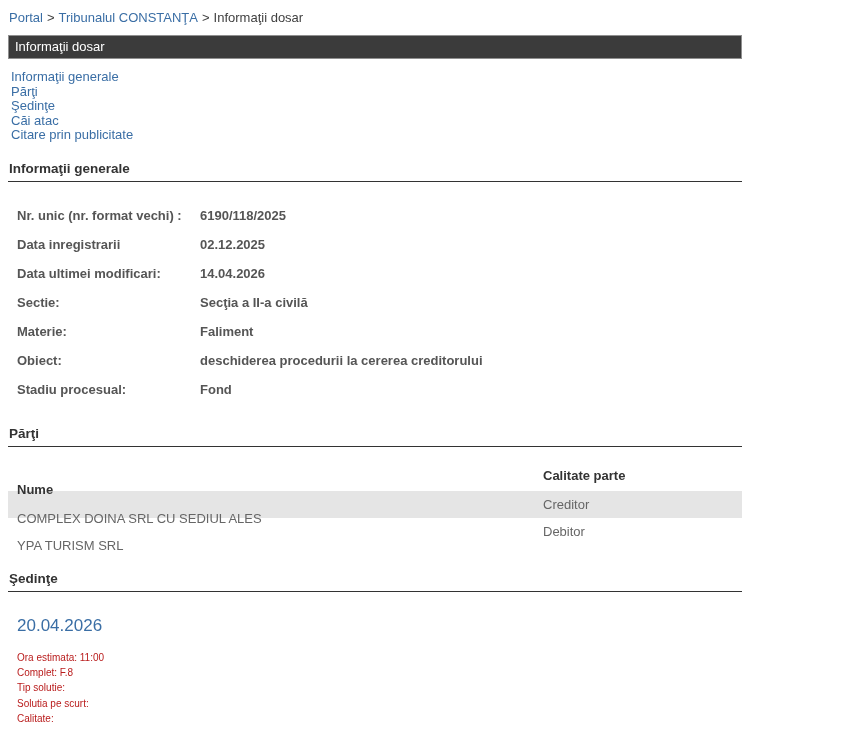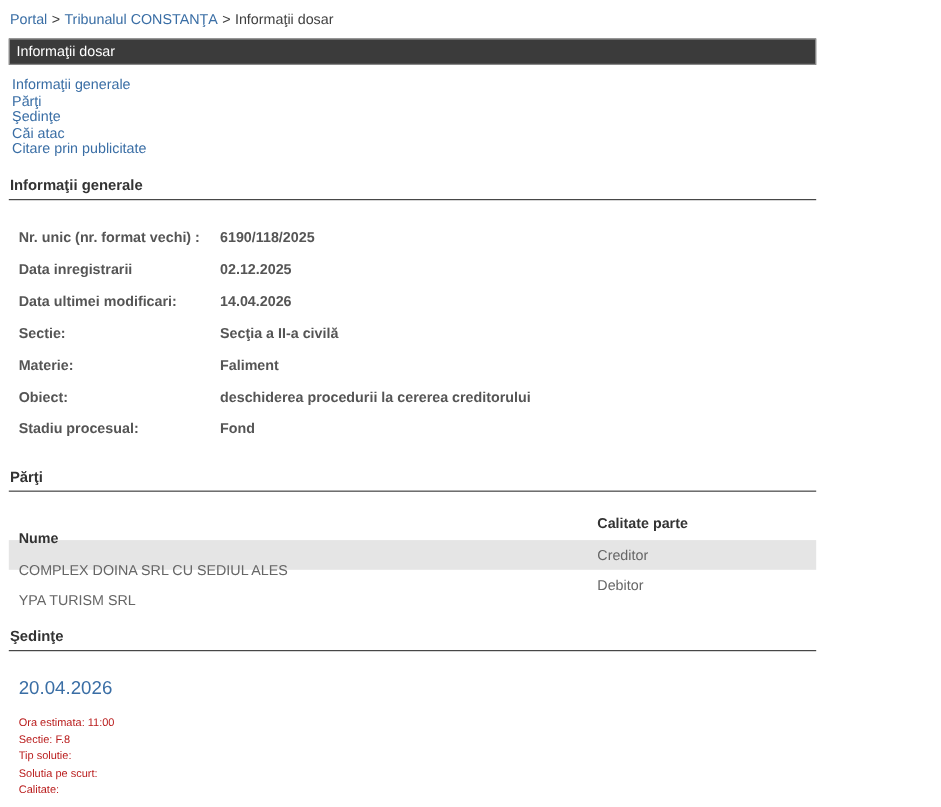--- a/index.html
+++ b/index.html
@@ -182,20 +182,20 @@
       <div class="col-role">Debitor</div>
     </div>
   </div>
 
   <div class="section-title mt-sedinte">Şedinţe</div>
 
   <div class="hearing">
     <a class="hearing-date">20.04.2026</a>
     <div class="hearing-details">
       <div>Ora estimata: 11:00</div>
-      <div>Sectie: F.8</div>
+      <div>Complet: F.8</div>
       <div>Tip solutie:</div>
       <div>Solutia pe scurt:</div>
       <div>Calitate:</div>
     </div>
   </div>
 
 </div>
 
 </body></html>

